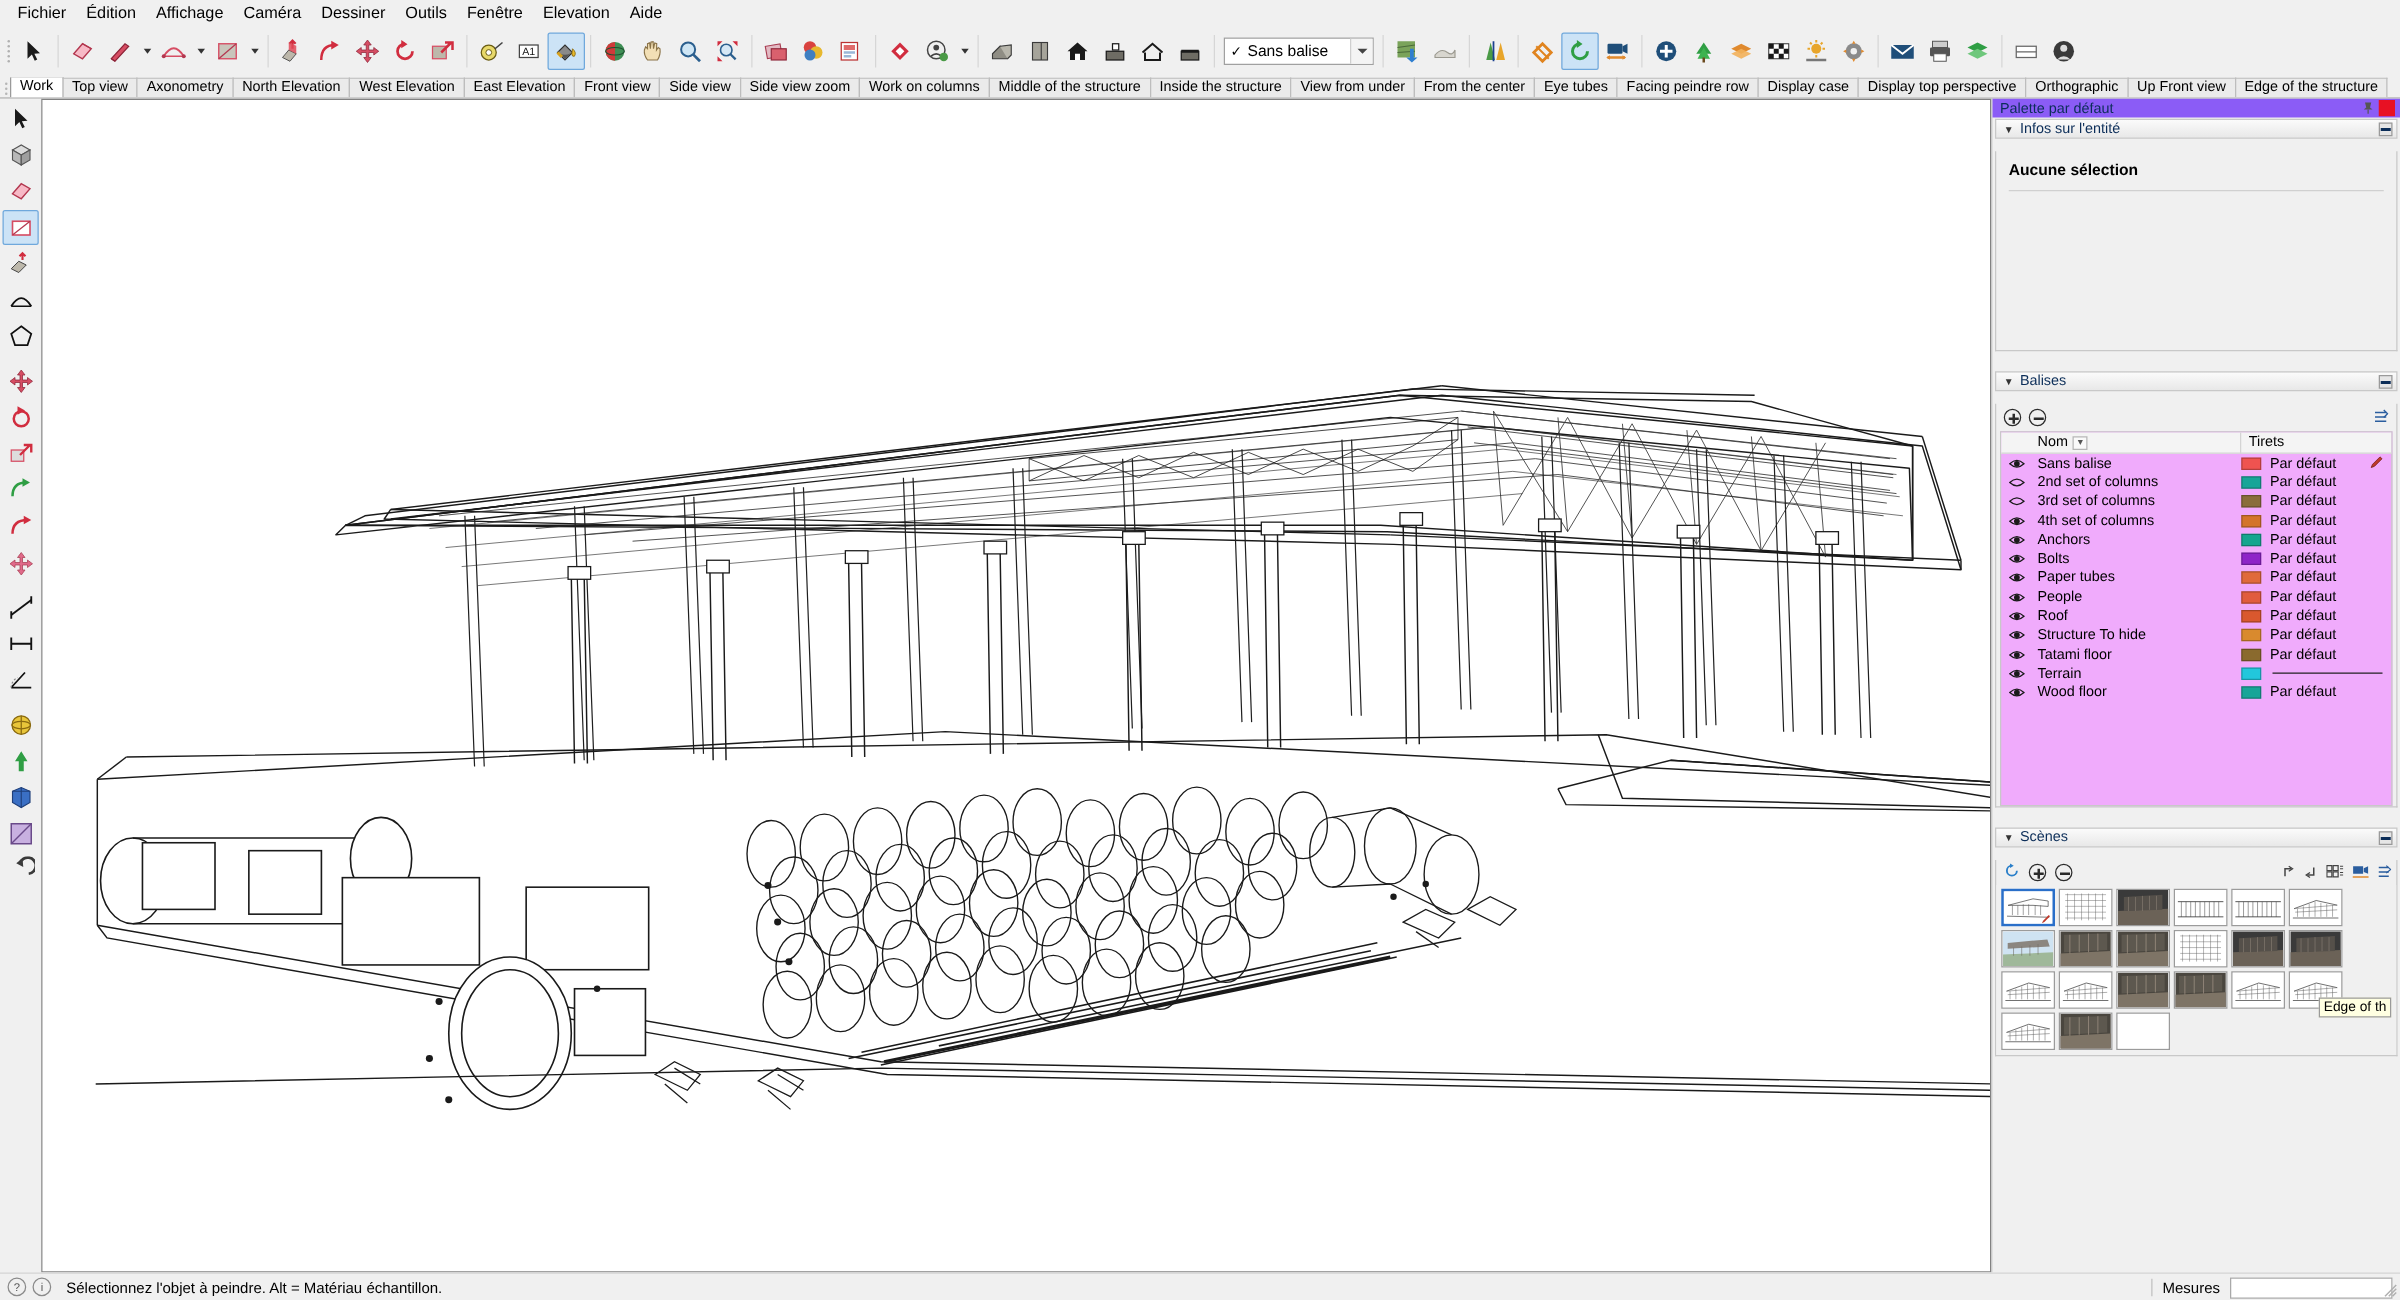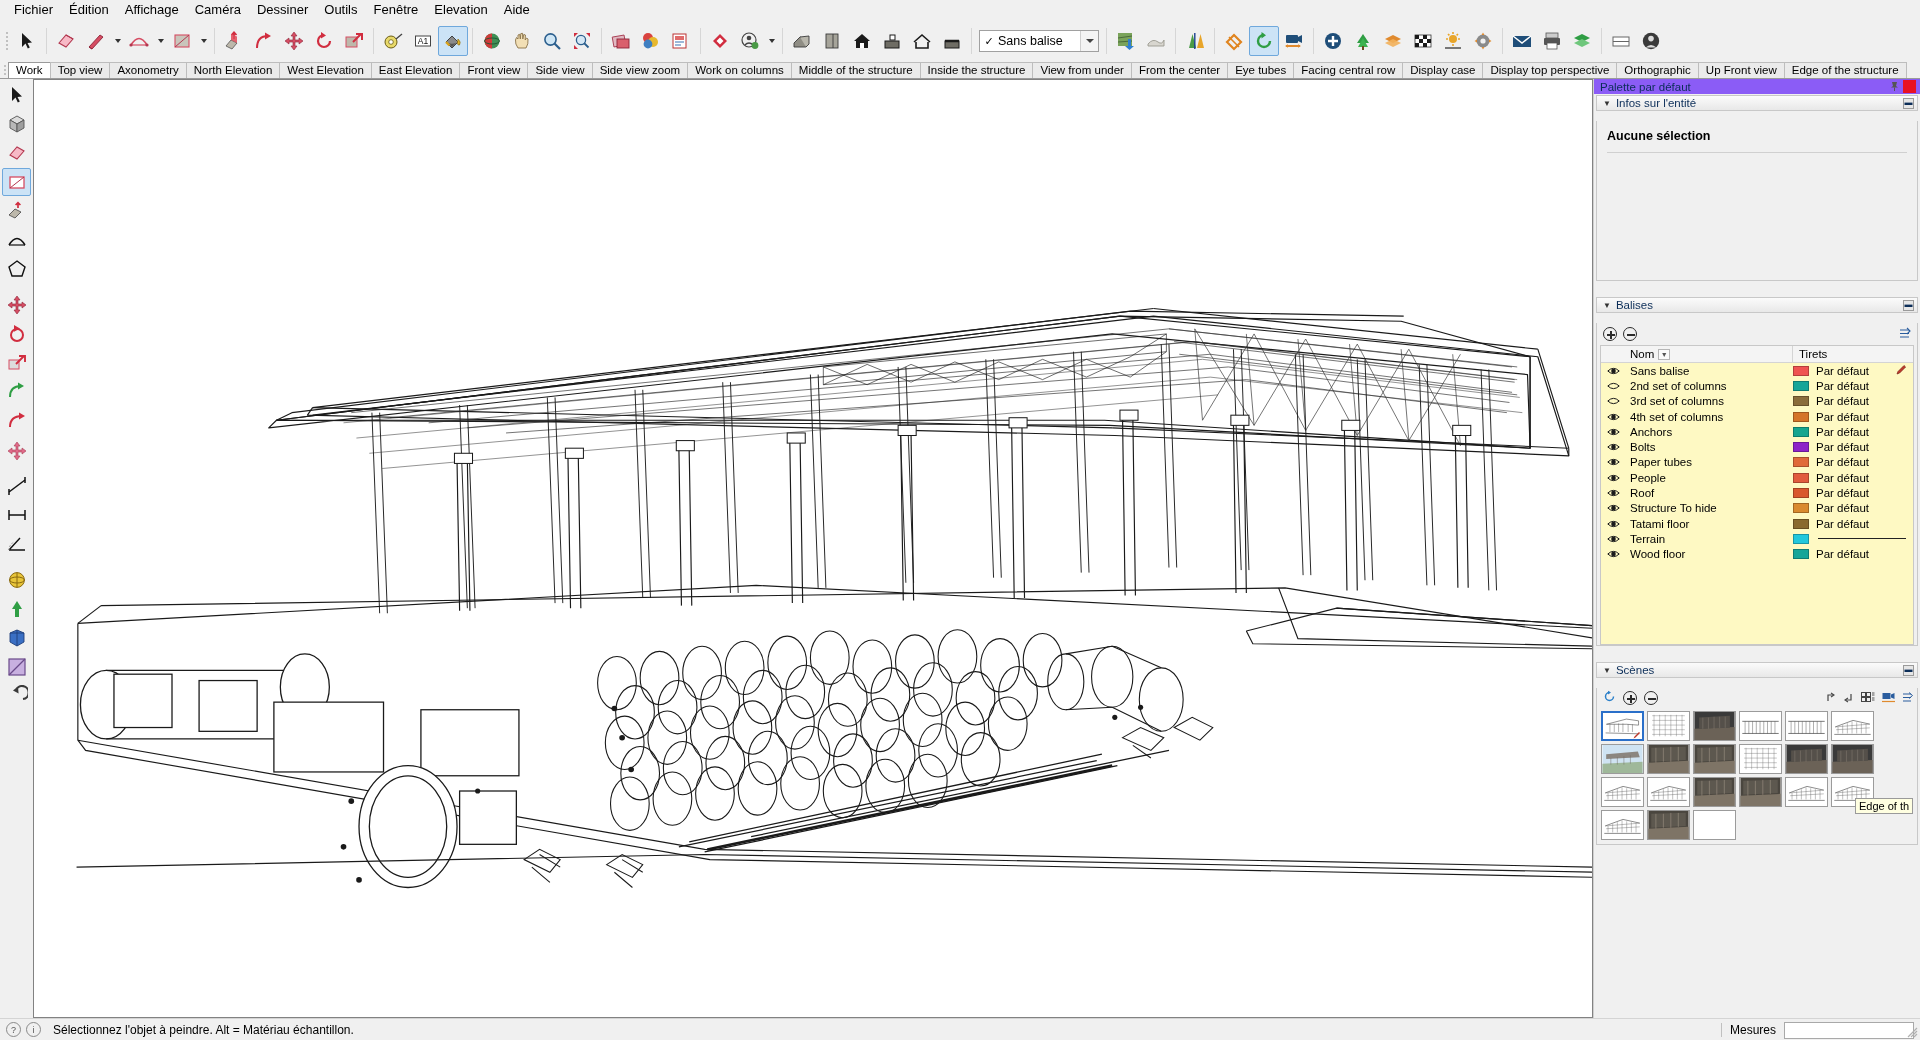--- a/index.html
+++ b/index.html
@@ -55,21 +55,21 @@
     border:1px solid #a0a0a0; background:#fff; margin:0 3px; font-size:12.5px;
   }
   .tagcombo .chk { width:18px; text-align:center; color:#000; font-size:11px; }
   .tagcombo .val { flex:1; white-space:nowrap; overflow:hidden; }
   .tagcombo .dd { width:18px; height:20px; border-left:1px solid #cfcfcf; background:#f4f4f4;
     display:flex; align-items:center; justify-content:center; }
   .tagcombo .dd .tri { width:0;height:0;border-left:4px solid transparent;border-right:4px solid transparent;border-top:4px solid #444; }
 
   
   .tabstrip {
-    height:17px; background:#f0f0f0; display:flex; align-items:center;
+    height:17px; background:#f0f0f0; display:flex; align-items:flex-end;
     border-bottom:1px solid #9a9a9a; flex:0 0 17px; padding-left:2px; overflow:hidden;
   }
   .tabgrip { width:6px; height:14px; display:flex; flex-direction:column; justify-content:center; align-items:center; gap:2px;}
   .tabgrip i { width:2px;height:2px;background:#b5b5b5;border-radius:50%; }
   .tab {
     height:16px; line-height:15px; padding:0 7px; font-size:11.5px; color:#000;
     background:#ebebeb; border:1px solid #bdbdbd; border-bottom:none; margin-right:-1px;
     white-space:nowrap; cursor:default;
   }
   .tab.active { background:#ffffff; border-color:#9a9a9a; font-weight:normal; height:17px; }
@@ -120,21 +120,21 @@
   .entity-box { height:160px; position:relative; padding:8px 10px; }
   .entity-box .nosel { font-weight:bold; font-size:12.5px; }
   .entity-box .rule { height:1px; background:#d0d0d0; margin-top:9px; }
 
   
   .bal-toolbar { height:22px; display:flex; align-items:center; padding:0 6px; gap:6px; position:relative;}
   .circbtn { width:14px;height:14px; border-radius:50%; border:1.4px solid #2b2b2b; position:relative; }
   .circbtn::before { content:""; position:absolute; left:3px; top:6px; width:8px;height:1.6px; background:#2b2b2b;}
   .circbtn.plus::after { content:""; position:absolute; left:6.2px; top:3px; width:1.6px;height:8px; background:#2b2b2b;}
   .bal-toolbar .detail { position:absolute; right:6px; top:4px; width:13px;height:13px;}
-  .bal-grid { background:#fef9c3; border:1px solid #c8c8c8; margin:0 3px 0 3px; height:300px; position:relative;}
+  .bal-grid { background:#f0abfc; border:1px solid #c8c8c8; margin:0 3px 0 3px; height:300px; position:relative;}
   .bal-head {
     height:17px; background:#f4f4f4; border-bottom:1px solid #d4d4d4; display:flex; align-items:center;
     font-size:11.5px; position:relative;
   }
   .bal-head .c-eye { width:24px; }
   .bal-head .c-name { flex:1; padding-left:5px; display:flex; align-items:center; gap:4px;
     border-right:1px solid #d4d4d4; height:17px;}
   .bal-head .c-name .sorticon { width:12px;height:11px;border:1px solid #b6b6b6; background:#fafafa;
     display:inline-flex;align-items:center;justify-content:center;font-size:7px;color:#555;}
   .bal-head .c-dash { width:120px; padding-left:6px; }
@@ -594,21 +594,21 @@
     <div class="tab">East Elevation</div>
     <div class="tab">Front view</div>
     <div class="tab">Side view</div>
     <div class="tab">Side view zoom</div>
     <div class="tab">Work on columns</div>
     <div class="tab">Middle of the structure</div>
     <div class="tab">Inside the structure</div>
     <div class="tab">View from under</div>
     <div class="tab">From the center</div>
     <div class="tab">Eye tubes</div>
-    <div class="tab">Facing central row</div>
+    <div class="tab">Facing peindre row</div>
     <div class="tab">Display case</div>
     <div class="tab">Display top perspective</div>
     <div class="tab">Orthographic</div>
     <div class="tab">Up Front view</div>
     <div class="tab">Edge of the structure</div>
   </div>
 
   <div class="bodyrow">
 
     <div class="lefttools">

